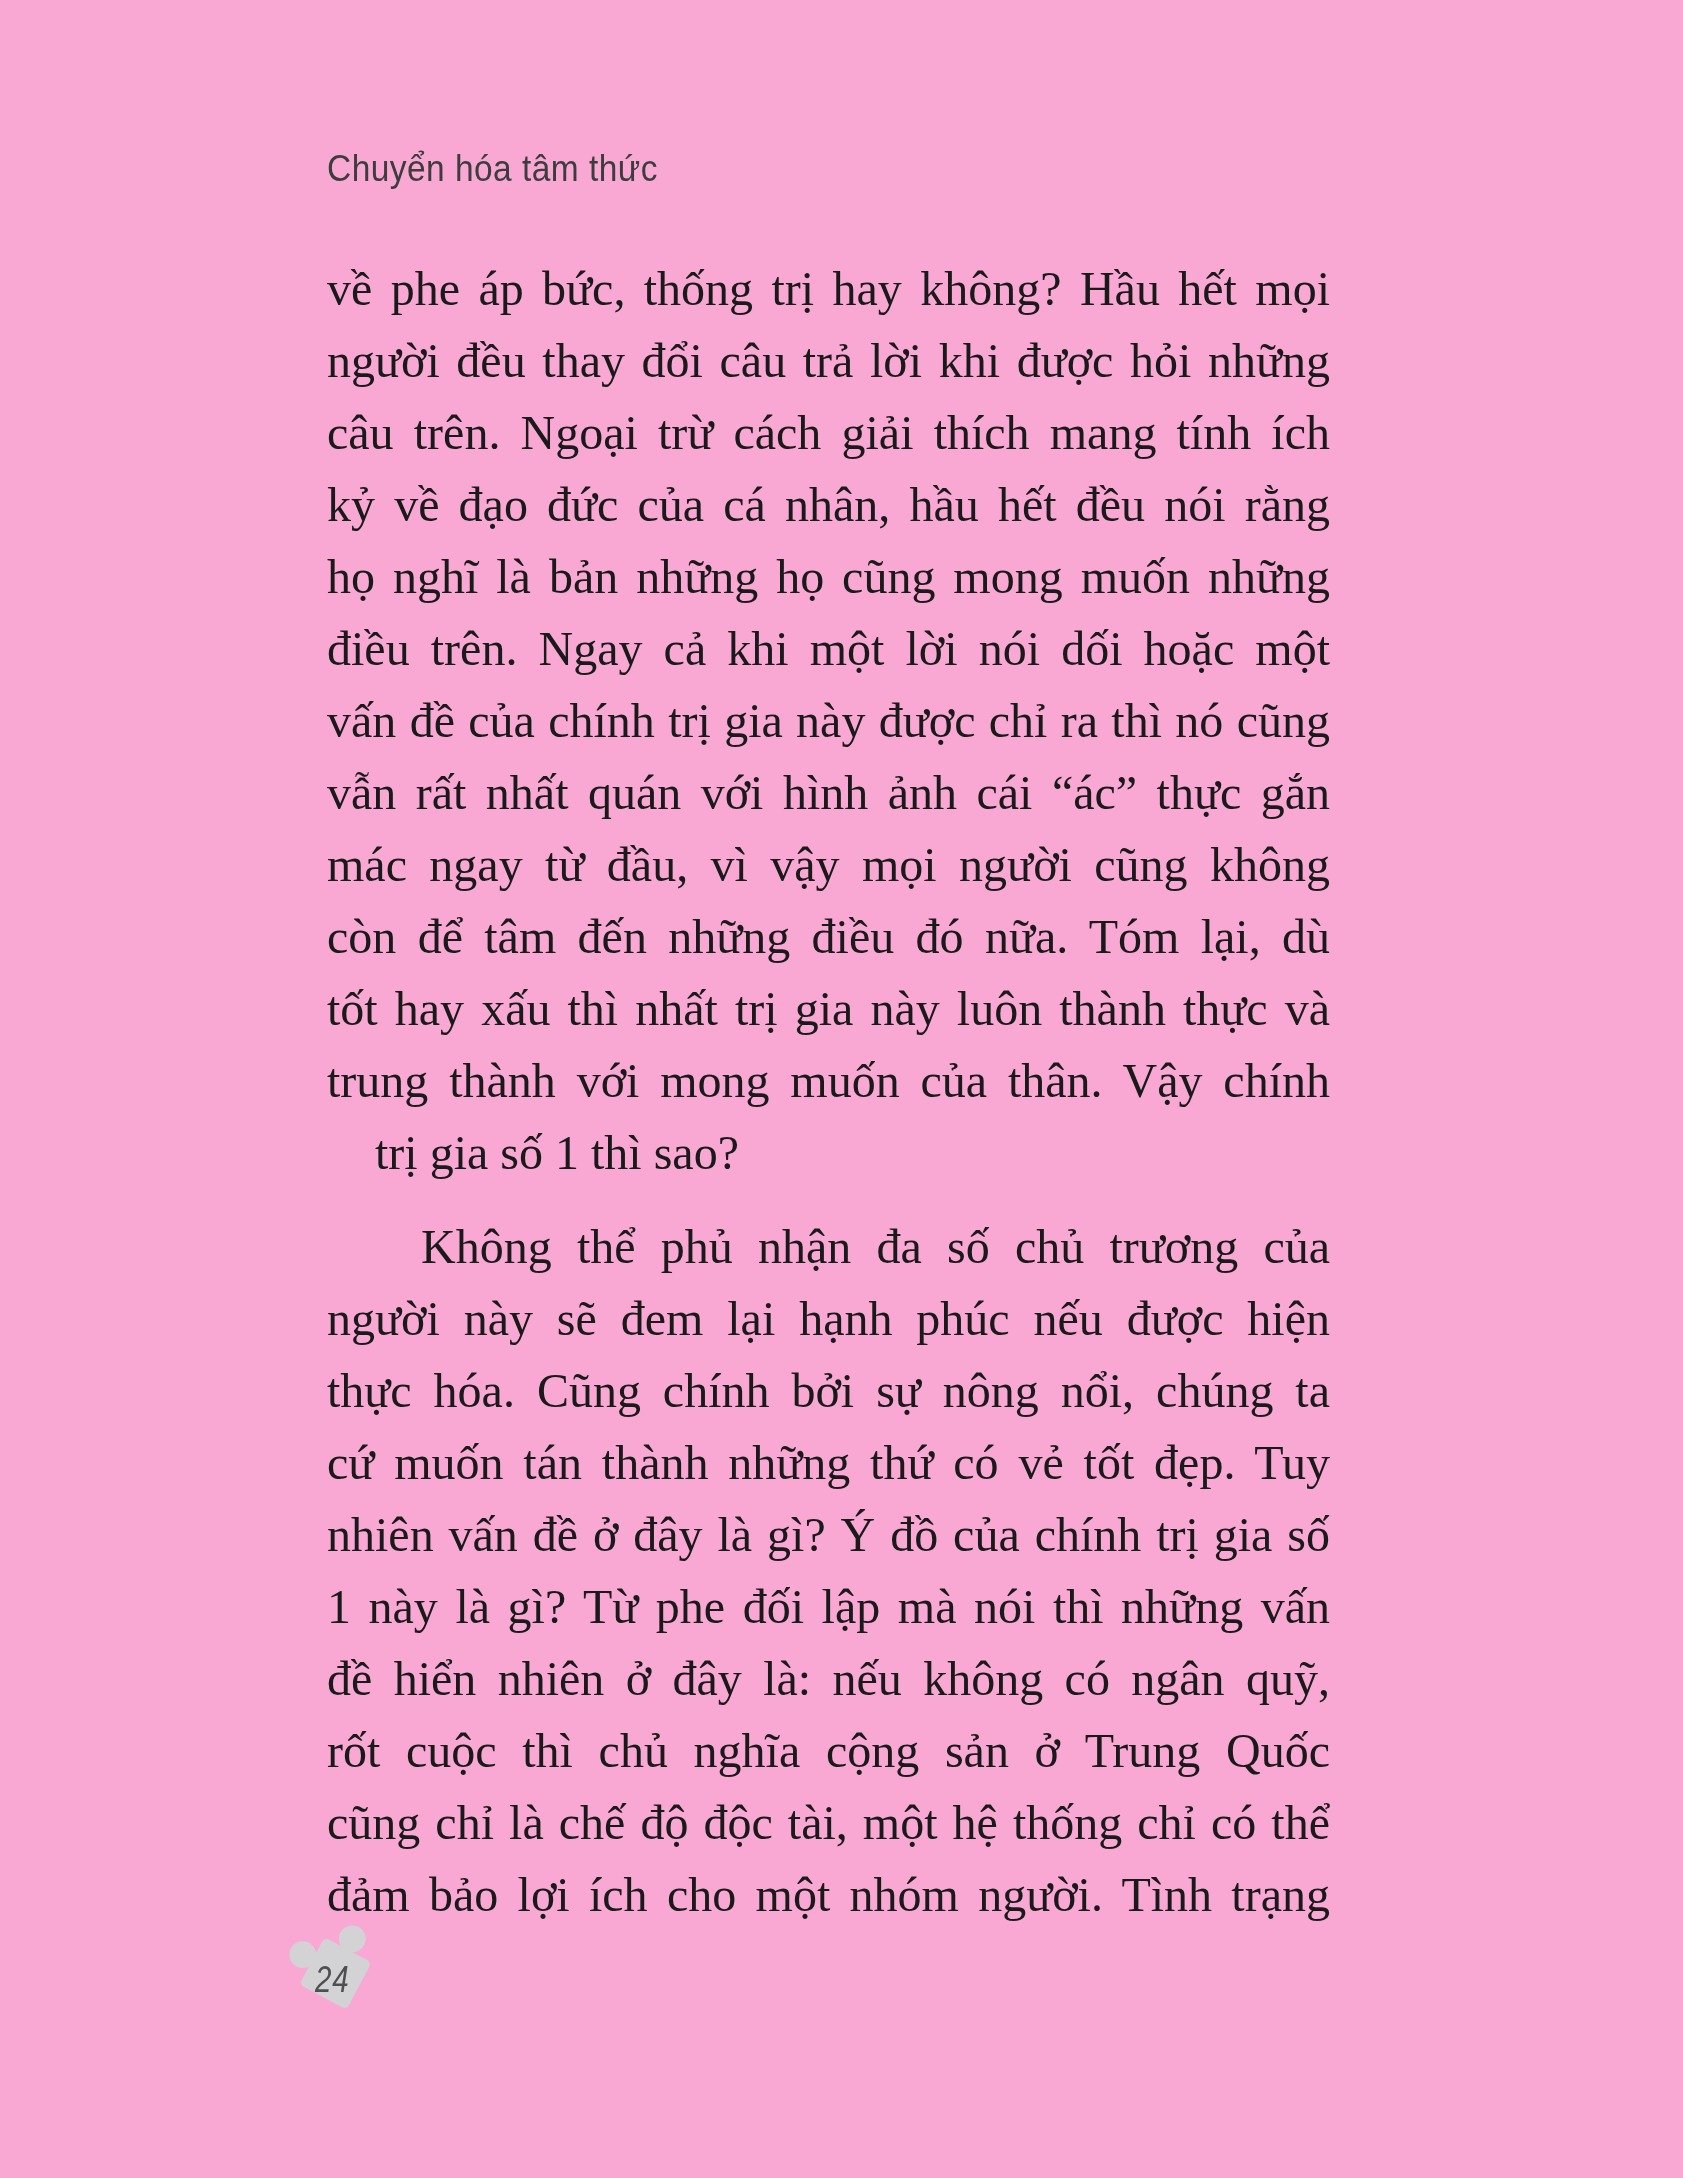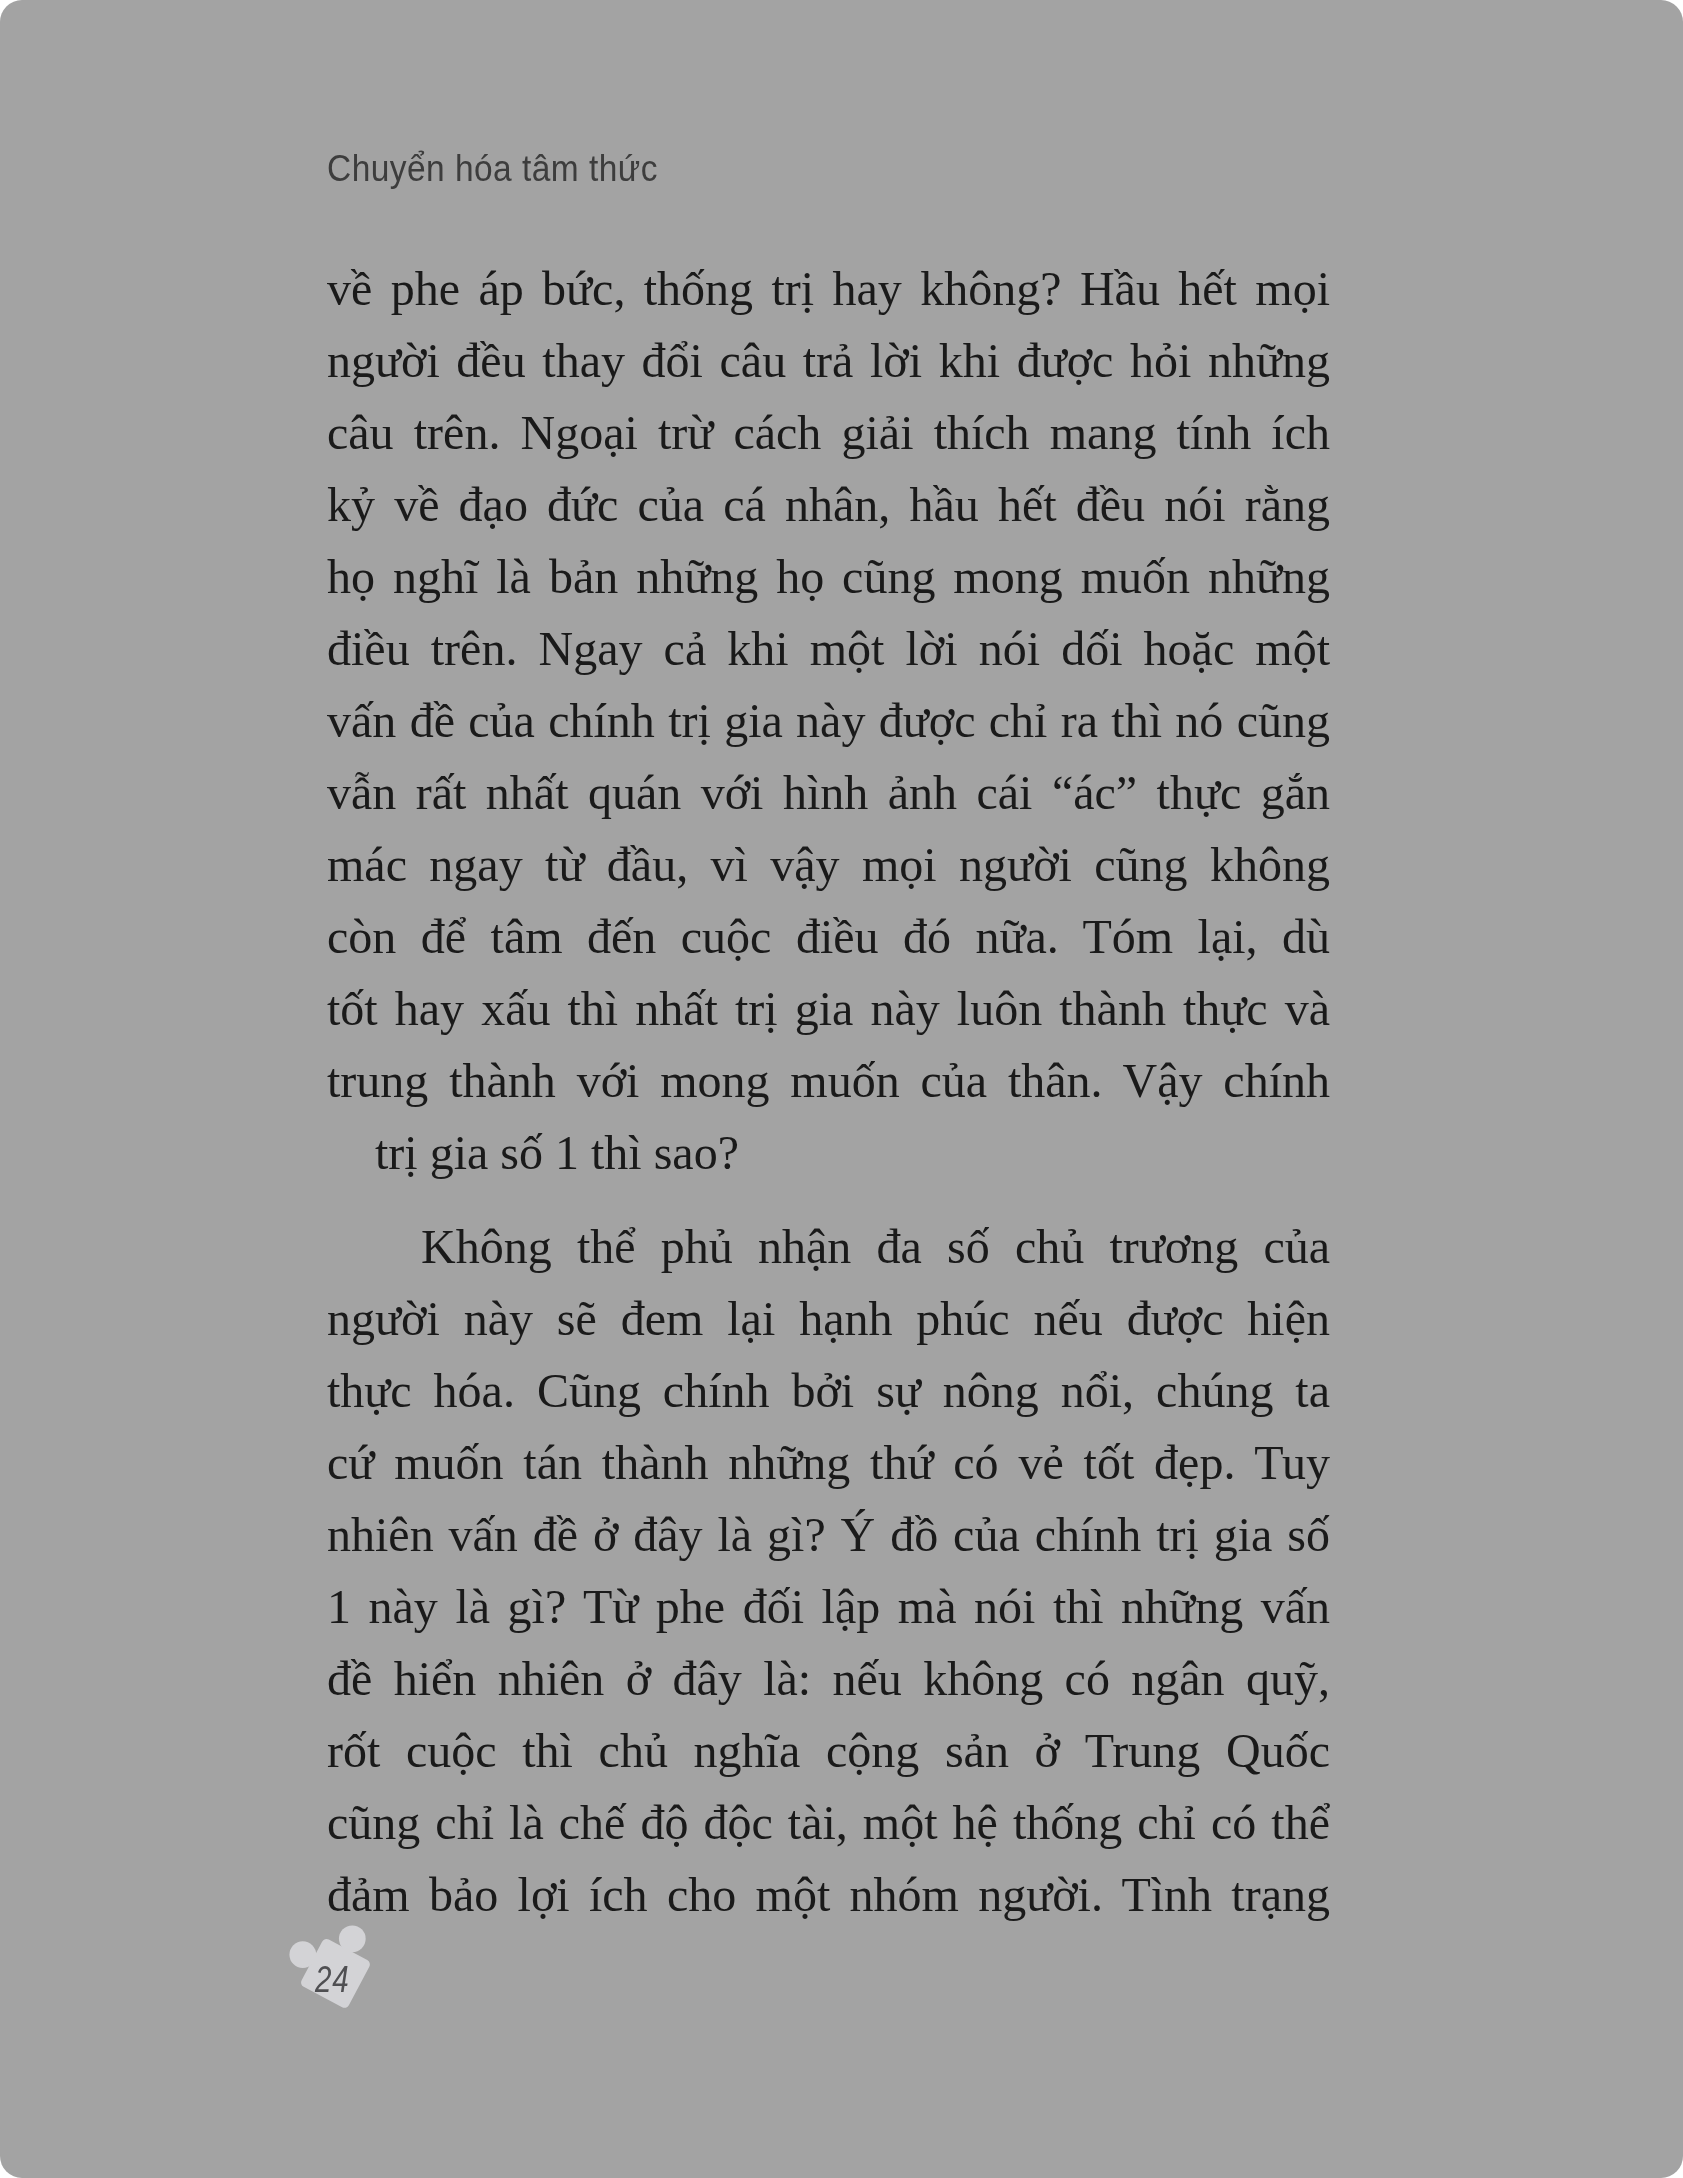--- a/index.html
+++ b/index.html
@@ -4,23 +4,22 @@
 <style>
   html, body {
     margin: 0;
     padding: 0;
     background: #ffffff;
   }
   .page {
     position: relative;
     width: 1683px;
     height: 2178px;
-    background: #a3a3a3;
+    background: #f9a8d4;
     overflow: hidden;
-    border-radius: 22px;
   }
   .running-header {
     position: absolute;
     left: 327px;
     top: 147px;
     font-family: "Liberation Sans", sans-serif;
     font-size: 36px;
     line-height: 44px;
     color: #3d3d3d;
     transform: scaleX(0.93);
@@ -91,21 +90,21 @@
       <div class="paragraph">
         <div class="line">về phe áp bức, thống trị hay không? Hầu hết mọi</div>
         <div class="line">người đều thay đổi câu trả lời khi được hỏi những</div>
         <div class="line">câu trên. Ngoại trừ cách giải thích mang tính ích</div>
         <div class="line">kỷ về đạo đức của cá nhân, hầu hết đều nói rằng</div>
         <div class="line">họ nghĩ là bản những họ cũng mong muốn những</div>
         <div class="line">điều trên. Ngay cả khi một lời nói dối hoặc một</div>
         <div class="line">vấn đề của chính trị gia này được chỉ ra thì nó cũng</div>
         <div class="line">vẫn rất nhất quán với hình ảnh cái “ác” thực gắn</div>
         <div class="line">mác ngay từ đầu, vì vậy mọi người cũng không</div>
-        <div class="line">còn để tâm đến cuộc điều đó nữa. Tóm lại, dù</div>
+        <div class="line">còn để tâm đến những điều đó nữa. Tóm lại, dù</div>
         <div class="line">tốt hay xấu thì nhất trị gia này luôn thành thực và</div>
         <div class="line">trung thành với mong muốn của thân. Vậy chính</div>
         <div class="line last">trị gia số 1 thì sao?</div>
       </div>
       <div class="paragraph second">
         <div class="line first-indent">Không thể phủ nhận đa số chủ trương của</div>
         <div class="line">người này sẽ đem lại hạnh phúc nếu được hiện</div>
         <div class="line">thực hóa. Cũng chính bởi sự nông nổi, chúng ta</div>
         <div class="line">cứ muốn tán thành những thứ có vẻ tốt đẹp. Tuy</div>
         <div class="line">nhiên vấn đề ở đây là gì? Ý đồ của chính trị gia số</div>

